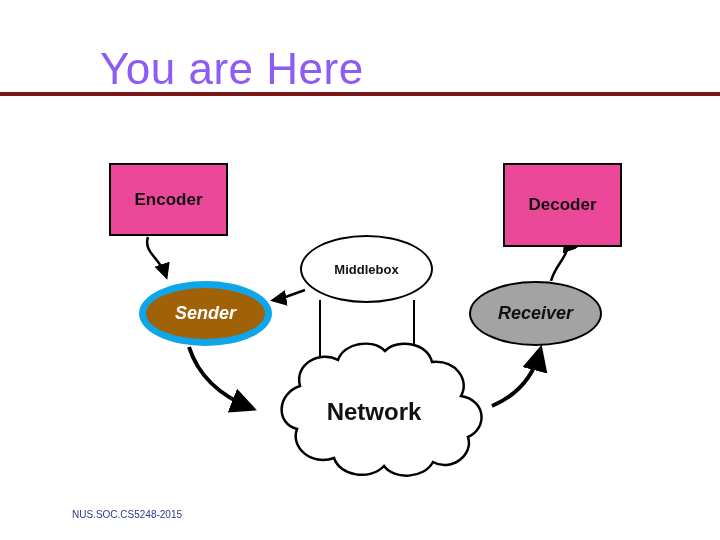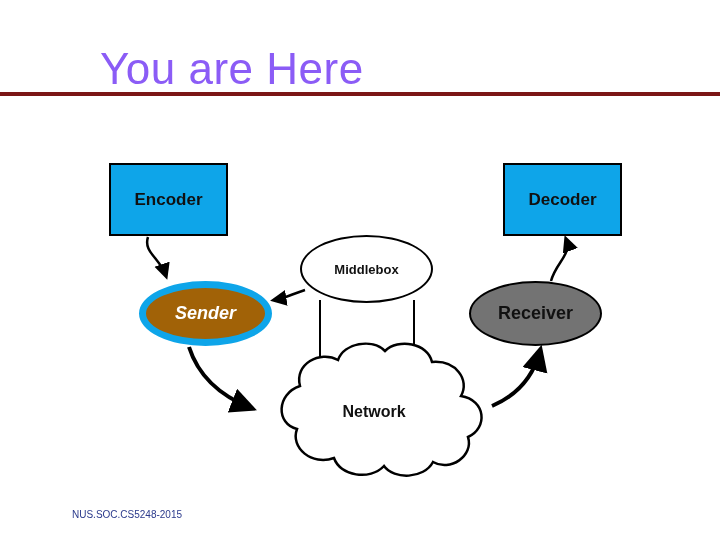--- a/index.html
+++ b/index.html
@@ -36,41 +36,41 @@
     left: 0px;
     top: 92px;
     width: 720px;
     height: 4px;
     background: #7b1616;
   }
 
   
   .box {
     position: absolute;
-    background: #0ea5e9;
+    background: #ec4899;
     border: 2px solid #000000;
     display: flex;
     align-items: center;
     justify-content: center;
     font-size: 17px;
     font-weight: bold;
     color: #111111;
     box-sizing: border-box;
   }
   #encoder-box {
     left: 109px;
     top: 163px;
     width: 119px;
     height: 73px;
   }
   #decoder-box {
     left: 503px;
     top: 163px;
     width: 119px;
-    height: 73px;
+    height: 84px;
   }
 
   
   .ellipse {
     position: absolute;
     display: flex;
     align-items: center;
     justify-content: center;
     box-sizing: border-box;
     font-size: 18px;
@@ -86,23 +86,24 @@
     border: 7px solid #0ea5e9;
     color: #ffffff;
     font-style: italic;
   }
   #receiver-ellipse {
     left: 469px;
     top: 281px;
     width: 133px;
     height: 65px;
     border-radius: 50%;
-    background: #737373;
+    background: #a3a3a3;
     border: 2px solid #000000;
     color: #111111;
+    font-style: italic;
   }
   #middlebox-ellipse {
     left: 300px;
     top: 235px;
     width: 133px;
     height: 68px;
     border-radius: 50%;
     background: #ffffff;
     border: 2px solid #000000;
     color: #111111;
@@ -110,21 +111,21 @@
   }
   #network-label {
     position: absolute;
     left: 262px;
     top: 345px;
     width: 224px;
     height: 133px;
     display: flex;
     align-items: center;
     justify-content: center;
-    font-size: 16px;
+    font-size: 24px;
     font-weight: bold;
     color: #111111;
     pointer-events: none;
   }
 
   
   #connectors {
     position: absolute;
     left: 0;
     top: 0;

